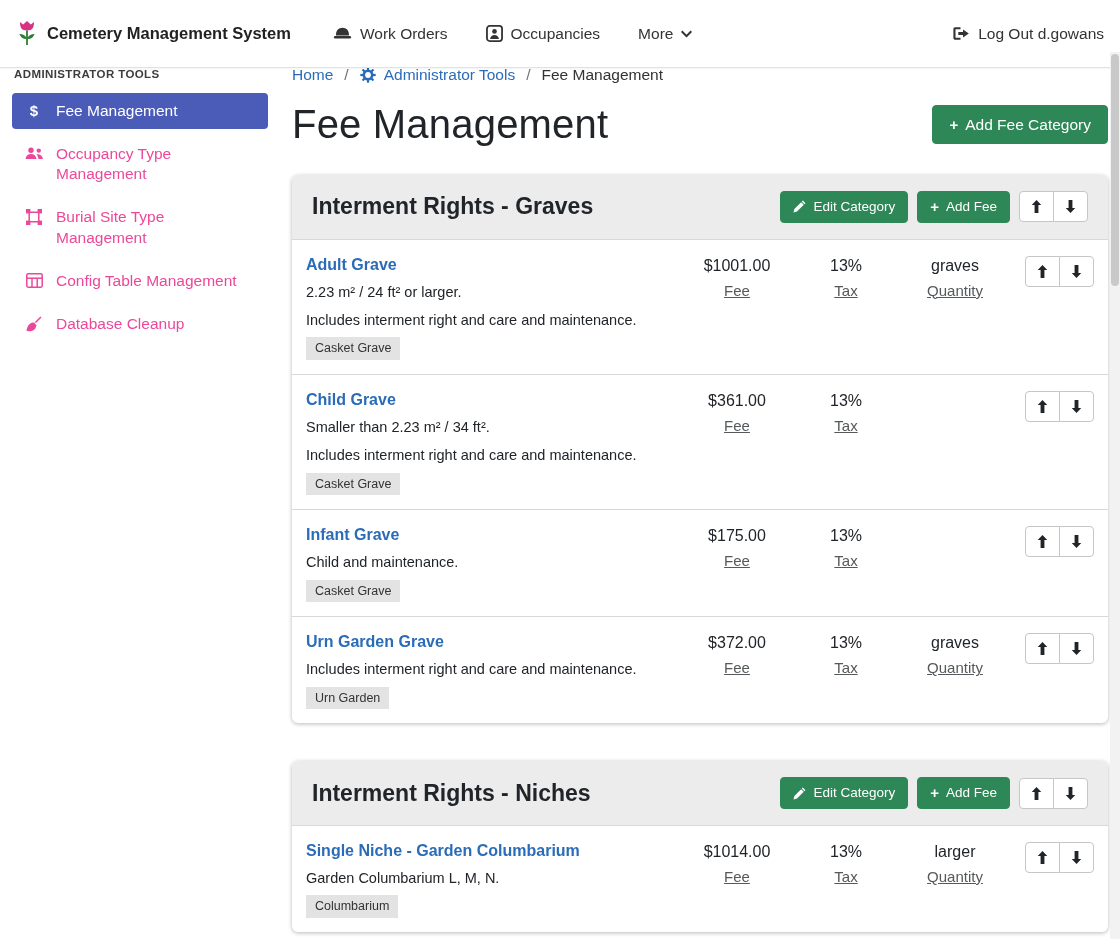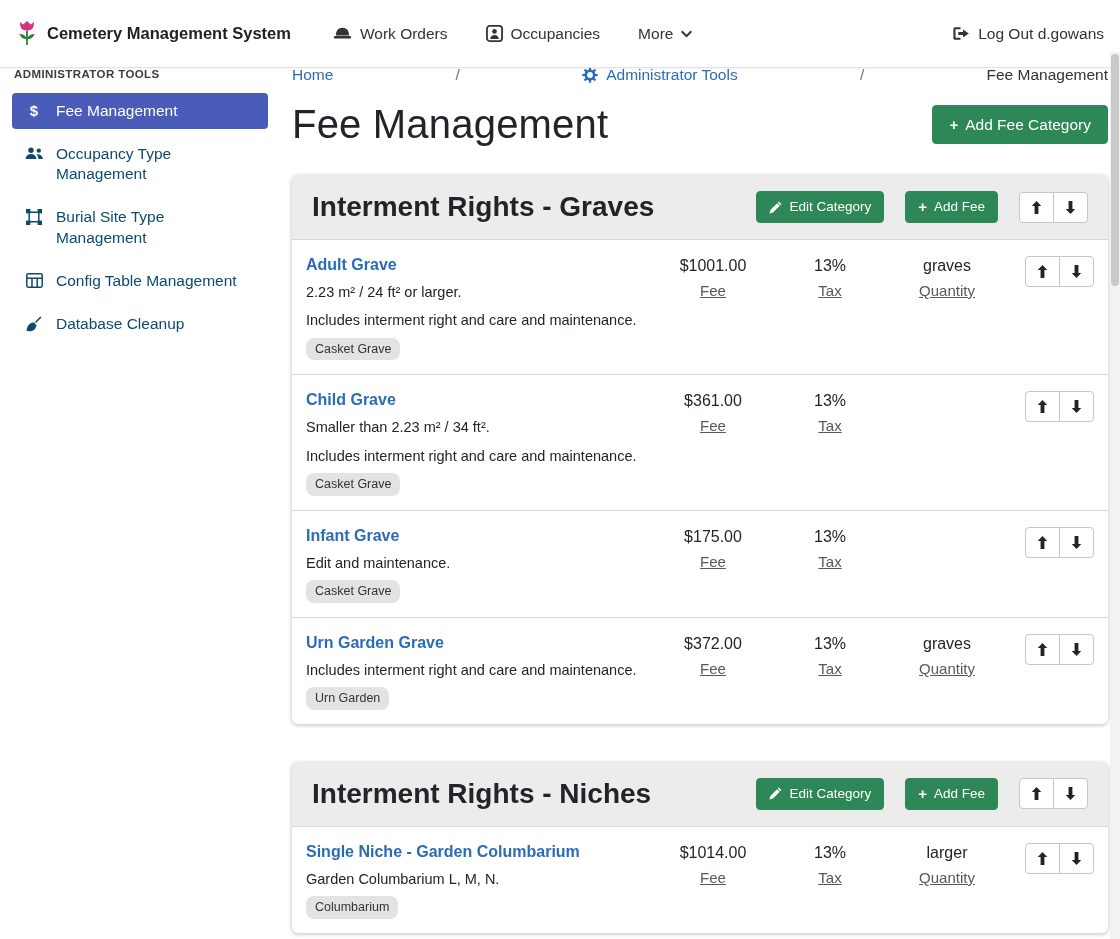--- a/index.html
+++ b/index.html
@@ -14,28 +14,28 @@
     display:flex; align-items:center; padding:0 16px; z-index:20;gap:8px; }
   .brand { display:flex; align-items:center; gap:9px; font-weight:700; font-size:16.5px; color:#222; cursor:pointer; }
   .nav-links { display:flex; align-items:center; margin-left:34px; gap:38px; }
   .nav-link { display:flex; align-items:center; gap:8px; font-size:15.5px; color:#333; cursor:pointer; text-decoration:none; }
   .nav-right { margin-left:auto; }
 
   
   .sidebar { position:fixed; top:52px; left:0; width:280px; bottom:0; background:#fff; padding:14px 12px; }
   .sidebar-heading { font-size:11.5px; font-weight:700; letter-spacing:.4px; color:#3d3d3d; margin:2px 2px 13px; }
   .side-item { display:flex; gap:11px; padding:8px 11px; border-radius:4px; font-size:15.5px;
-    color:#0c4a6e; margin-bottom:7px; cursor:pointer; line-height:1.3; align-items:flex-start; }
+    color:#ec4899; margin-bottom:7px; cursor:pointer; line-height:1.3; align-items:flex-start; }
   .side-item .s-icon { width:22px; flex:none; display:flex; justify-content:center; padding-top:2px;
     font-weight:700; font-size:15px; line-height:1; }
   .side-item.active { background:var(--accent); color:#fff; }
 
   
   .main { position:absolute; top:52px; left:292px; width:816px; padding-top:14px; }
-  .breadcrumb { display:flex; align-items:center; gap:11px; font-size:15.5px; margin-bottom:18px;justify-content:space-between; }
+  .breadcrumb { display:flex; align-items:center; gap:11px; font-size:15.5px; margin-bottom:18px; }
   .breadcrumb a { color:var(--link); text-decoration:none; display:flex; align-items:center; gap:8px; cursor:pointer; }
   .crumb-sep { color:#6c757d; }
   .crumb-current { color:#333; }
 
   .title-row { display:flex; align-items:center; justify-content:space-between; margin-bottom:28px; }
   h1.page-title { font-size:40px; font-weight:500; color:#212529; letter-spacing:.2px; }
 
   
   .btn { display:inline-flex; align-items:center; gap:7px; border:1px solid transparent; border-radius:4px;
     cursor:pointer; font-family:inherit; background:none; line-height:1; white-space:nowrap; }
@@ -44,31 +44,31 @@
   .btn-sm { font-size:13.5px; padding:8px 12px; }
   .btn-outline { background:#fff; border:1px solid #c6c6c6; color:#212529; padding:8px 11px; }
   .btn .plus { font-weight:700; font-size:15px; line-height:.8; }
   .btn-group { display:inline-flex; }
   .btn-group .btn:first-child { border-radius:4px 0 0 4px; }
   .btn-group .btn:last-child { border-radius:0 4px 4px 0; margin-left:-1px; }
 
   
   .card { background:#fff; border-radius:6px; box-shadow:0 1px 4px rgba(0,0,0,.28); margin-bottom:38px; overflow:hidden; }
   .card-header { background:#ececec; padding:16px 20px; display:flex; align-items:center; justify-content:space-between; }
-  .card-title { font-size:28px; font-weight:600; color:#212529; }
-  .card-actions { display:flex; gap:21px; align-items:center; }
-
-  .fee-row { display:grid; grid-template-columns:1fr 110px 100px 110px 80px; column-gap:12px;
+  .card-title { font-size:23px; font-weight:600; color:#212529; }
+  .card-actions { display:flex; gap:9px; align-items:center; }
+
+  .fee-row { display:grid; grid-template-columns:1fr 110px 100px 110px 80px; column-gap:4px;
     padding:16px 14px 14px; border-top:1px solid #d8d8d8; align-items:start; }
   .fee-name { color:var(--link); font-weight:700; font-size:16px; text-decoration:none;
     display:inline-block; margin-bottom:7px; cursor:pointer; }
   .fee-desc { font-size:14.5px; color:#212529; margin-bottom:6px; line-height:1.55; }
   .badge-row { margin-top:3px; }
   .badge { display:inline-block; background:#e3e3e3; color:#333; font-size:12.5px;
-    padding:5px 9px; border-radius:8px; line-height:1; }
+    padding:5px 9px; border-radius:0; line-height:1; }
   .fee-col { text-align:center; padding-top:1px; }
   .fee-value { font-size:16px; margin-bottom:7px; }
   .fee-label { font-size:15px; color:var(--muted);text-decoration:underline; }
   .fee-arrows { justify-self:end; }
 
   
   .scrollbar-track { position:fixed; top:52px; right:0; bottom:0; width:10px; background:#f2f2f2; z-index:30; }
   .scrollbar-thumb { position:absolute; top:2px; left:1px; width:8px; height:232px; background:#c9c9c9; border-radius:4px; }
 </style>
 </head>
@@ -325,21 +325,21 @@
                     <path d="M6 14L.8 8.6h3.1V0h4.2v8.6h3.1z"></path>
                   </svg>
         </span>
       </button>
     </div>
   </div>
 
   <div class="fee-row">
     <div>
       <a class="fee-name">Infant Grave</a>
-      <div class="fee-desc">Edit and maintenance.</div>
+      <div class="fee-desc">Child and maintenance.</div>
       <div class="badge-row">
         <span class="badge">Casket Grave</span>
       </div>
     </div>
     <div class="fee-col">
       <div class="fee-value">$175.00</div>
       <div class="fee-label">Fee</div>
     </div>
     <div class="fee-col">
       <div class="fee-value">13%</div>

